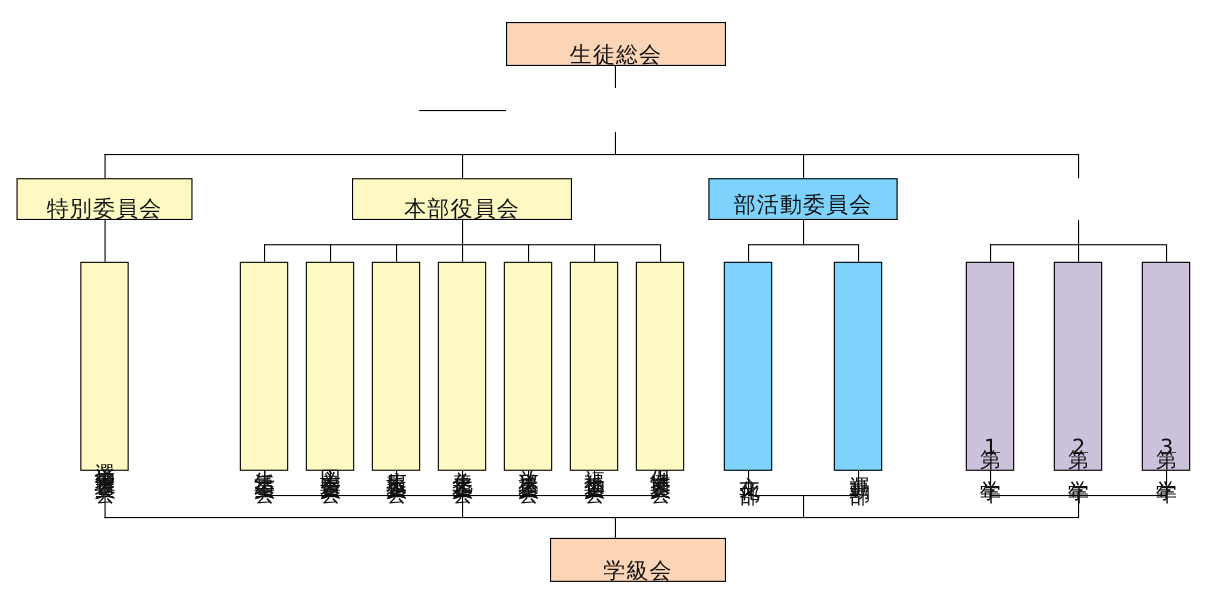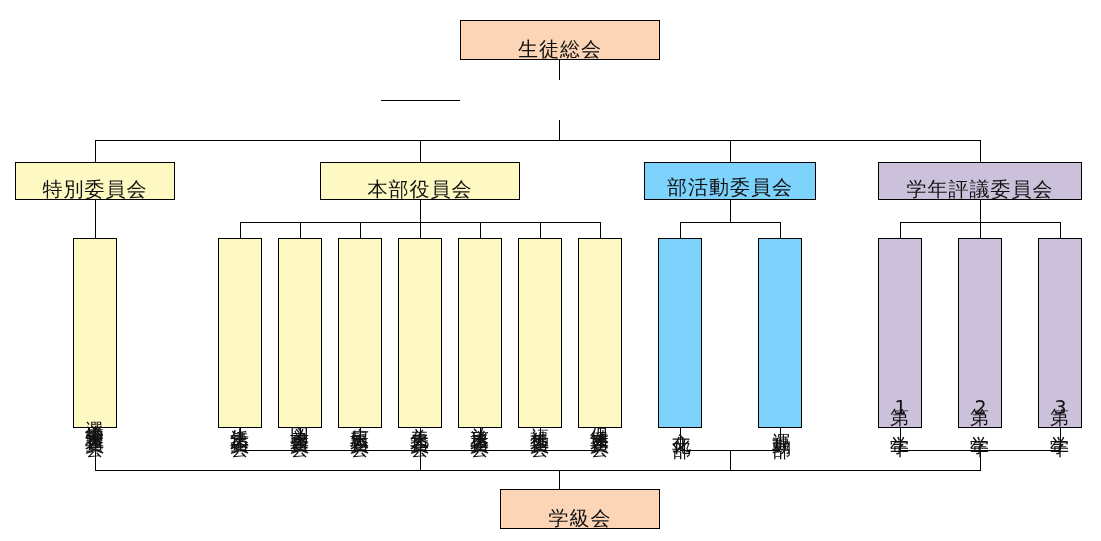--- a/index.html
+++ b/index.html
@@ -107,23 +107,20 @@
 
   <div class="box c-blue" style="left:15px;top:162px;width:160px;height:38px">
     <span>特別委員会</span>
   </div>
   <div class="box c-blue" style="left:320px;top:162px;width:200px;height:38px">
     <span>本部役員会</span>
   </div>
   <div class="box c-green" style="left:644px;top:162px;width:172px;height:38px">
     <span>部活動委員会</span>
   </div>
-  <div class="box c-purple" style="left:878px;top:162px;width:204px;height:38px">
-    <span>学年評議委員会</span>
-  </div>
 
   <div class="box vbox c-blue" style="left:73px;top:238px;width:44px;height:190px">
     <span>選挙管理委員会</span>
   </div>
 
   <div class="box vbox c-blue" style="left:218px;top:238px;width:44px;height:190px">
     <span>生活委員会</span>
   </div>
   <div class="box vbox c-blue" style="left:278px;top:238px;width:44px;height:190px">
     <span>図書委員会</span>

